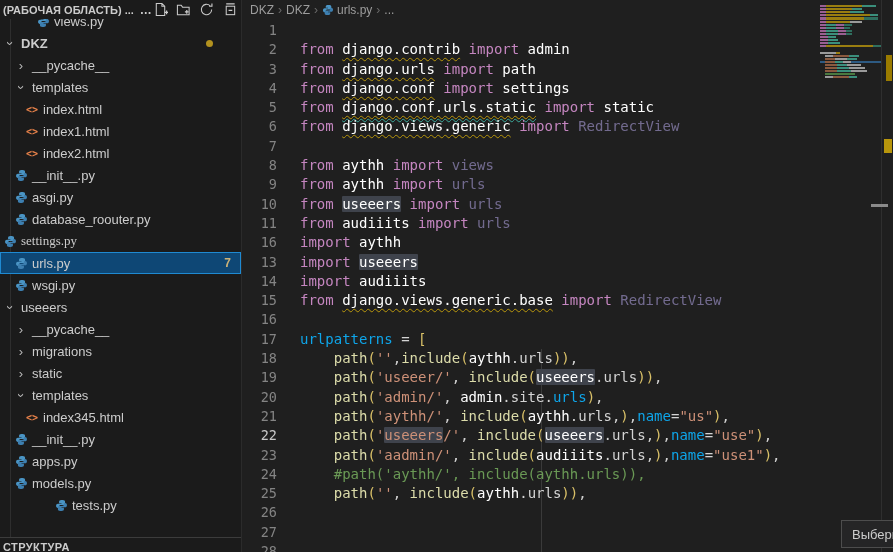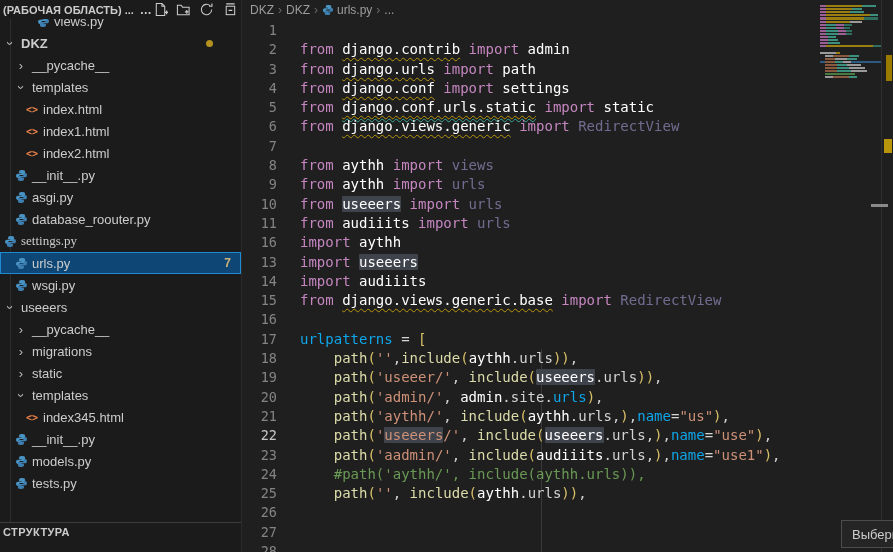--- a/index.html
+++ b/index.html
@@ -26,21 +26,21 @@
   .row.selected { background:#0e4775; outline:1px solid #1f8ad2; outline-offset:-1px; }
   .row.bold .lbl { font-weight:bold; }
   .chev { width:16px; text-align:center; color:#b8b8b8; font-size:13px; flex:0 0 16px; }
   .chev.open { transform:rotate(90deg); }
   .ficon { width:16px; flex:0 0 16px; display:flex; justify-content:center; align-items:center; }
   .html-glyph { color:#e8824a; font-family:"DejaVu Sans Mono",monospace; font-size:10px; font-weight:bold; }
   .lbl { margin-left:3px; }
   .badge { margin-left:auto; margin-right:10px; color:#ccb277; font-size:12px; font-weight:bold; }
   .dot { margin-left:auto; margin-right:28px; width:7px; height:7px; border-radius:50%; background:#b3921f; }
 
-  #outline { position:absolute; left:0; bottom:0; width:242px; height:30px;
+  #outline { position:absolute; left:0; bottom:0; width:242px; height:15px;
     border-top:1px solid #3c3c3c; background:#1b1b1b; display:flex; align-items:flex-start; padding:3px 0 2px 3px; }
   #outline span { font-size:11px; font-weight:bold; color:#cccccc; letter-spacing:.4px; }
 
   
   #editor { position:absolute; left:243px; top:0; right:0; height:552px; background:#1f1f1f; }
   #breadcrumb { height:19px; display:flex; align-items:center; padding-left:7px;
     font-size:12px; color:#9d9d9d; }
   .bc-item { cursor:pointer; display:flex; align-items:center; gap:3px; }
   .bc-sep { color:#6a6a6a; margin:0 4px; font-size:12px; }
 
@@ -249,23 +249,32 @@
           </span>
           <span class="lbl">__init__.py</span>
         </div>
         <div class="row" style="padding-left: 13px;">
           <span class="ficon">
             <svg width="13" height="13" viewBox="0 0 16 16">
 <path fill="#4a94c4" d="M7.9 1.2c-2 0-2.9.9-2.9 2.1v1.8h3v.6H3.6c-1.4 0-2.3 1-2.3 2.7 0 1.7.9 2.7 2.3 2.7h1.3V9.4c0-1.3 1-2.1 2.4-2.1h3.4c1 0 1.7-.8 1.7-1.8V3.3c0-1.2-1-2.1-2.9-2.1z"></path>
 <path fill="#3d7fb0" d="M8.1 14.8c2 0 2.9-.9 2.9-2.1v-1.8H8v-.6h4.4c1.4 0 2.3-1 2.3-2.7 0-1.7-.9-2.7-2.3-2.7h-1.3v1.7c0 1.3-1 2.1-2.4 2.1H5.3c-1 0-1.7.8-1.7 1.8v2.2c0 1.2 1 2.1 2.9 2.1z"></path>
             </svg>
           </span>
+          <span class="lbl">apps.py</span>
+        </div>
+        <div class="row" style="padding-left: 13px;">
+          <span class="ficon">
+            <svg width="13" height="13" viewBox="0 0 16 16">
+<path fill="#4a94c4" d="M7.9 1.2c-2 0-2.9.9-2.9 2.1v1.8h3v.6H3.6c-1.4 0-2.3 1-2.3 2.7 0 1.7.9 2.7 2.3 2.7h1.3V9.4c0-1.3 1-2.1 2.4-2.1h3.4c1 0 1.7-.8 1.7-1.8V3.3c0-1.2-1-2.1-2.9-2.1z"></path>
+<path fill="#3d7fb0" d="M8.1 14.8c2 0 2.9-.9 2.9-2.1v-1.8H8v-.6h4.4c1.4 0 2.3-1 2.3-2.7 0-1.7-.9-2.7-2.3-2.7h-1.3v1.7c0 1.3-1 2.1-2.4 2.1H5.3c-1 0-1.7.8-1.7 1.8v2.2c0 1.2 1 2.1 2.9 2.1z"></path>
+            </svg>
+          </span>
           <span class="lbl">models.py</span>
         </div>
-        <div class="row" style="padding-left: 13px;">
+        <div class="row" style="padding-left: 13px; margin-left: 40px;">
           <span class="ficon">
             <svg width="13" height="13" viewBox="0 0 16 16">
 <path fill="#4a94c4" d="M7.9 1.2c-2 0-2.9.9-2.9 2.1v1.8h3v.6H3.6c-1.4 0-2.3 1-2.3 2.7 0 1.7.9 2.7 2.3 2.7h1.3V9.4c0-1.3 1-2.1 2.4-2.1h3.4c1 0 1.7-.8 1.7-1.8V3.3c0-1.2-1-2.1-2.9-2.1z"></path>
 <path fill="#3d7fb0" d="M8.1 14.8c2 0 2.9-.9 2.9-2.1v-1.8H8v-.6h4.4c1.4 0 2.3-1 2.3-2.7 0-1.7-.9-2.7-2.3-2.7h-1.3v1.7c0 1.3-1 2.1-2.4 2.1H5.3c-1 0-1.7.8-1.7 1.8v2.2c0 1.2 1 2.1 2.9 2.1z"></path>
             </svg>
           </span>
           <span class="lbl">tests.py</span>
         </div>
       </div>
     <div id="outline">

